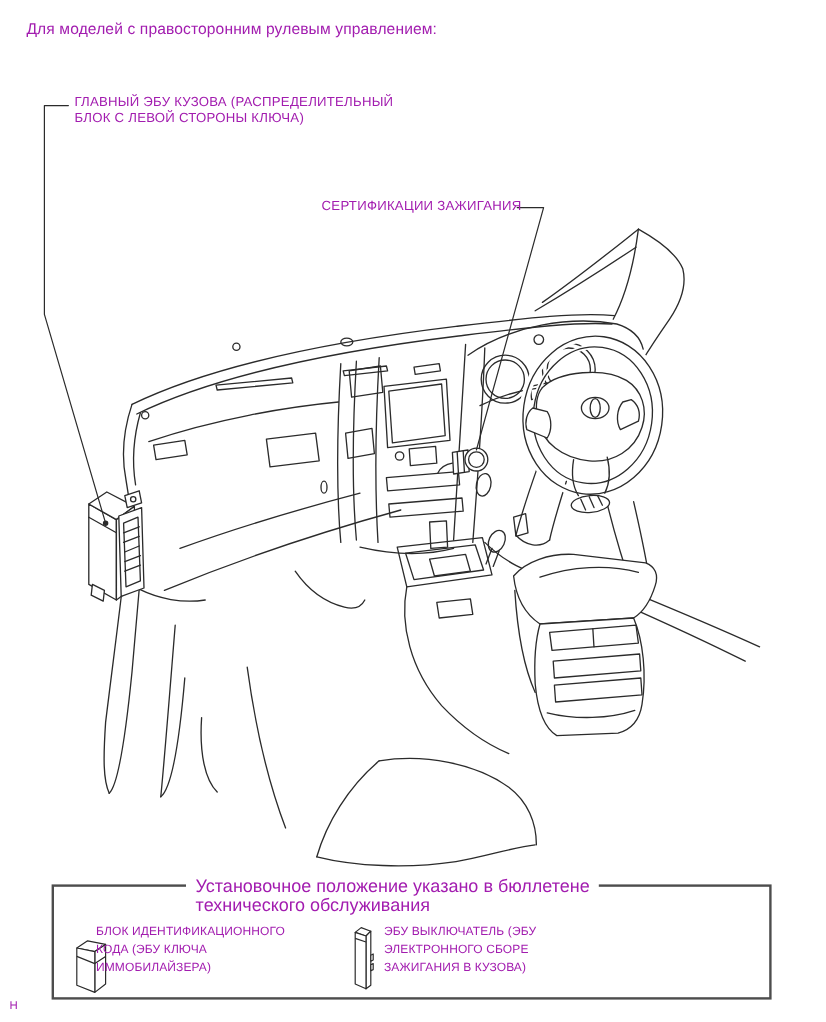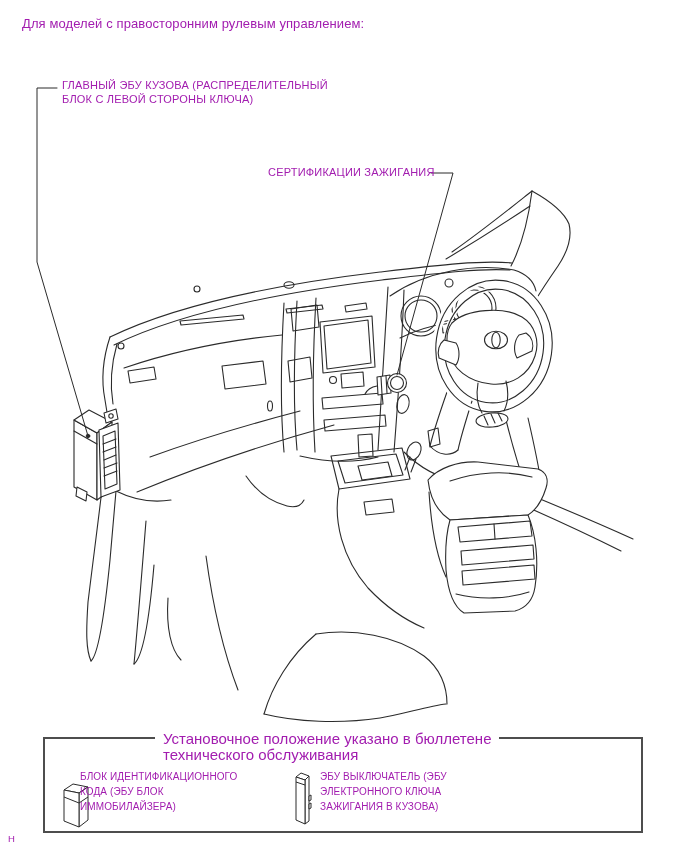--- a/index.html
+++ b/index.html
@@ -213,38 +213,38 @@
         <g fill="#ffffff" stroke="#2b2b2b" stroke-width="1" stroke-linejoin="round">
           <path d="M3,9 L12,3 L27,6 L18,12 Z"></path>
           <path d="M18,12 L27,6 L27,39 L18,46 Z"></path>
           <path d="M3,9 L3,40 L18,46 L18,12 Z"></path>
           <path d="M3,16 L18,22 M18,22 L27,16" fill="none"></path>
         </g>
       </svg>
     </div>
     <div class="legend-item-text li1-text">
       <span class="ln">БЛОК ИДЕНТИФИКАЦИОННОГО</span>
-      <span class="ln">КОДА (ЭБУ БЛОК</span>
+      <span class="ln">КОДА (ЭБУ КЛЮЧА</span>
       <span class="ln">ИММОБИЛАЙЗЕРА)</span>
     </div>
 
     <div class="li-icon li2-icon">
       <svg width="20" height="58" viewBox="0 0 20 58">
         <g fill="#ffffff" stroke="#2b2b2b" stroke-width="1" stroke-linejoin="round">
           <path d="M3,7 L8,3 L16,6 L12,10 Z"></path>
           <path d="M12,10 L16,6 L16,51 L12,54 Z"></path>
           <path d="M3,7 L3,50 L12,54 L12,10 Z"></path>
           <path d="M16,26 L18,25 L18,30 L16,31 Z"></path>
           <path d="M16,34 L18,33 L18,38 L16,39 Z"></path>
           <path d="M3,12 L12,15" fill="none"></path>
         </g>
       </svg>
     </div>
     <div class="legend-item-text li2-text">
       <span class="ln">ЭБУ ВЫКЛЮЧАТЕЛЬ (ЭБУ</span>
-      <span class="ln">ЭЛЕКТРОННОГО КЛЮЧА</span>
+      <span class="ln">ЭЛЕКТРОННОГО СБОРЕ</span>
       <span class="ln">ЗАЖИГАНИЯ В КУЗОВА)</span>
     </div>
   </div>
 
   <div class="abs page-marker">Н</div>
 
 </div>
 
 </body></html>

